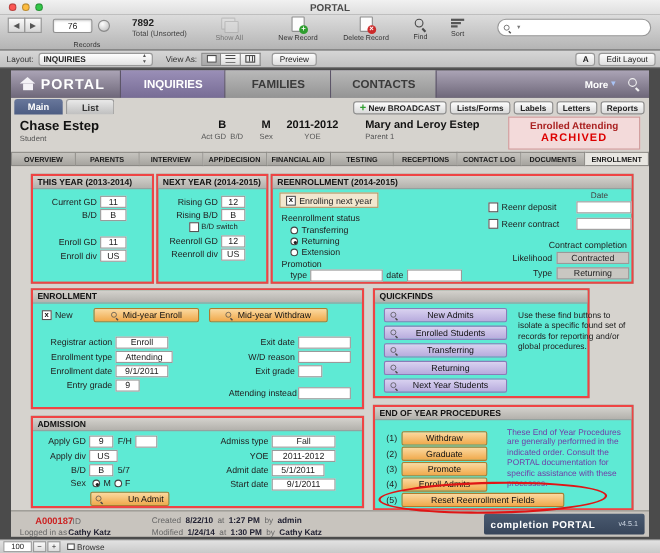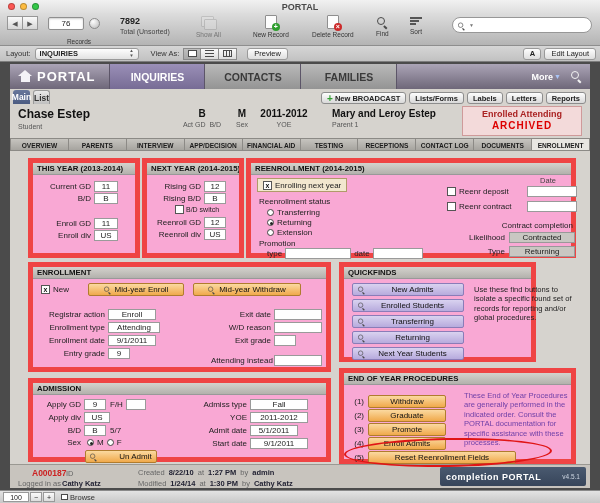--- a/index.html
+++ b/index.html
@@ -54,21 +54,21 @@
 .brandname{color:#fff;font-weight:bold;font-size:13px;letter-spacing:1px;margin-left:5px;}
 .apptab{width:96px;height:25px;display:flex;align-items:center;justify-content:center;font-weight:bold;font-size:10.5px;border-right:1px solid #5c5568;}
 .apptab.active{background:linear-gradient(#9a8fb7,#776c95);color:#fff;border-left:1px solid #5c5568;}
 .apptab.idle{background:linear-gradient(#b9b9b9,#949494);color:#3a3a3a;}
 .morebox{margin-left:auto;display:flex;align-items:center;color:#fff;font-size:9px;font-weight:bold;}
 .morebox .tri{color:#a9c4f5;font-size:7px;margin-left:1px;}
 
 
 .lightpanel{position:absolute;left:10px;top:89px;width:580px;height:375px;background:#d6d3ce;}
 .subrow{position:absolute;left:0;top:0;width:580px;height:15px;display:flex;align-items:flex-end;}
-.subtab{height:14px;width:17px;display:flex;align-items:center;justify-content:center;font-size:8.5px;font-weight:bold;border-radius:3px 3px 0 0;margin-left:3px;}
+.subtab{height:14px;width:44px;display:flex;align-items:center;justify-content:center;font-size:8.5px;font-weight:bold;border-radius:3px 3px 0 0;margin-left:3px;}
 .subtab.active{background:linear-gradient(#68779b,#4c5c82);color:#fff;}
 .subtab.idle{background:linear-gradient(#e9e9e9,#bfbfbf);color:#333;border:1px solid #999;border-bottom:0;}
 .actbtns{margin-left:auto;display:flex;gap:3px;margin-right:4px;align-items:center;}
 .actbtn{height:12px;background:linear-gradient(#fdfdfd,#d9d9d9);border:1px solid #8d8d8d;border-radius:3px;font-size:7.5px;font-weight:bold;color:#222;display:flex;align-items:center;padding:0 5px;white-space:nowrap;}
 .plus{color:#2f9e2f;font-weight:bold;font-size:10px;margin-right:2px;}
 
 
 .recheader{position:absolute;left:0;top:15px;width:580px;height:34px;}
 .sname{position:absolute;left:8px;top:3px;font-size:12px;font-weight:bold;color:#111;}
 .slabel{font-size:7px;color:#555;}
@@ -79,21 +79,21 @@
 .statusbox .l1{color:#a22;font-weight:bold;font-size:9px;margin-top:2px;}
 .statusbox .l2{color:#d00;font-weight:bold;font-size:10px;letter-spacing:1px;margin-top:1px;}
 
 
 .navtabs{position:absolute;left:0;top:49px;width:580px;height:13px;display:flex;}
 .ntab{flex:1;height:13px;line-height:13px;text-align:center;font-size:6.6px;font-weight:bold;color:#1a1a1a;background:linear-gradient(#c6c4bf,#a6a49f);border:1px solid #8c8a86;border-left:0;white-space:nowrap;overflow:hidden;}
 .ntab:first-child{border-left:1px solid #8c8a86;}
 .ntab.active{background:#e8e6e1;}
 
 
-.panel{position:absolute;background:#f9a8d4;border:5px solid #ef4444;}
+.panel{position:absolute;background:#5eead4;border:2px solid #ef4444;}
 .panel-h{height:12px;line-height:12px;padding-left:4px;font-size:7.8px;font-weight:bold;color:#111;background:linear-gradient(#d4d2cd,#b3b1ac);border-bottom:1px solid #999;white-space:nowrap;overflow:hidden;}
 .frow{display:flex;align-items:center;margin:1px 4px;}
 .flabel{font-size:8px;color:#222;text-align:right;white-space:nowrap;}
 .fbox{background:#fff;border:1px solid #9a9a9a;height:11px;line-height:10px;font-size:8px;text-align:center;}
 .gbox{background:#c9c7c2;border:1px solid #999;height:11px;line-height:10px;font-size:8px;text-align:center;}
 .chk{width:9px;height:9px;background:#fff;border:1px solid #555;display:inline-flex;align-items:center;justify-content:center;font-size:7px;font-weight:bold;color:#111;line-height:1;}
 .radio{width:7px;height:7px;border:1px solid #444;border-radius:50%;background:#fff;display:inline-block;position:relative;}
 .radio.sel::after{content:"";position:absolute;left:1.5px;top:1.5px;width:3px;height:3px;background:#222;border-radius:50%;}
 .obtn{background:linear-gradient(#fbd9a0,#f0a94b);border:1px solid #b07c2e;border-radius:2px;height:13px;display:flex;align-items:center;justify-content:center;font-size:8px;color:#111;gap:2px;padding:0 4px;}
 .pbtn{background:linear-gradient(#d9d2f0,#b7abdd);border:1px solid #8a7cb8;border-radius:2px;height:13px;display:flex;align-items:center;font-size:8px;color:#111;padding:0 5px;}
@@ -213,24 +213,24 @@
     <div class="house">
         <div class="roof"></div>
         <div class="base"></div>
       </div>
     <div class="brandname">PORTAL</div>
     <div style="display:flex;margin-left:14px;height:25px;">
       <div class="apptab active">
           <span>INQUIRIES</span>
         </div>
       <div class="apptab idle">
+          <span>FAMILIES</span>
+        </div>
+      <div class="apptab idle">
           <span>CONTACTS</span>
-        </div>
-      <div class="apptab idle">
-          <span>FAMILIES</span>
         </div>
     </div>
     <div class="morebox">
       <span>More</span>
         <span class="tri">▼</span>
     </div>
     <span class="mag white" style="margin:0 8px 0 10px;"></span>
   </div>
 
   <div class="lightpanel">

